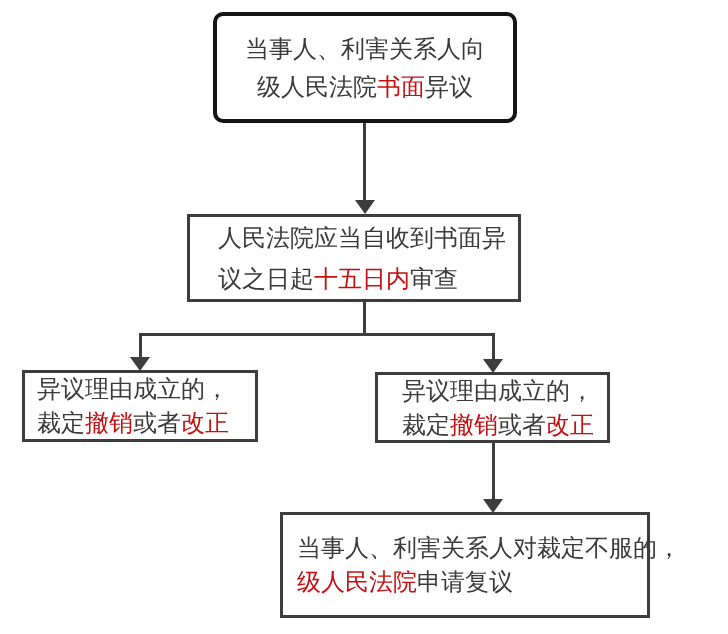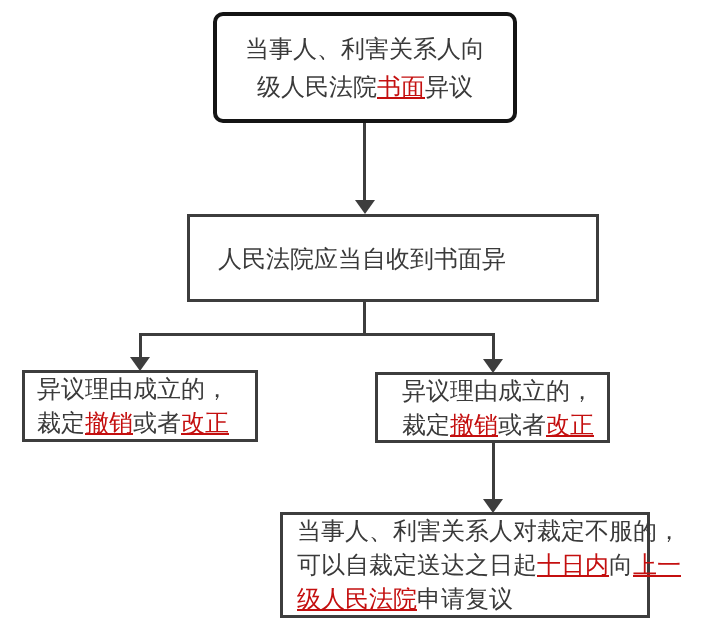--- a/index.html
+++ b/index.html
@@ -26,31 +26,31 @@
     box-sizing: border-box;
     background: var(--bg);
     border: 3px solid var(--line);
     color: var(--ink);
     font-size: 24px;
     display: flex;
     flex-direction: column;
     justify-content: center;
   }
   .node .tline { white-space: nowrap; }
-  .node .red { color: var(--red); text-decoration: underline; }
+  .node .red { color: var(--red); }
 
   .node-top {
     left: 213px; top: 12px; width: 304px; height: 111px;
     border: 4px solid var(--black);
     border-radius: 10px;
     align-items: center;
     line-height: 38px;
   }
   .node-review {
-    left: 187px; top: 214px; width: 412px; height: 88px;
+    left: 187px; top: 214px; width: 334px; height: 88px;
     padding-left: 28px;
     line-height: 41px;
   }
   .node-ruling-left {
     left: 22px; top: 370px; width: 236px; height: 72px;
     padding-left: 12px;
     line-height: 34px;
   }
   .node-ruling-right {
     left: 375px; top: 372px; width: 235px; height: 71px;
@@ -83,20 +83,21 @@
   <div class="node node-top">
     <div class="tline"><span>当事人、利害关系人向</span></div>
     <div class="tline"><span>级人民法院</span><span class="red">书面</span><span>异议</span></div>
   </div>
 
   <div class="cline" style="left:363px; top:123px; width:3px; height:78px;"></div>
   <div class="arrowhead" style="left:355px; top:200px;"></div>
 
   <div class="node node-review">
     <div class="tline"><span>人民法院应当自收到书面异</span></div>
+    <div class="tline"><span>议之日起</span><span class="red">十五日内</span><span>审查</span></div>
   </div>
 
   <div class="cline" style="left:363px; top:302px; width:3px; height:33px;"></div>
   <div class="cline" style="left:139px; top:333px; width:356px; height:3px;"></div>
   <div class="cline" style="left:139px; top:333px; width:3px; height:24px;"></div>
   <div class="arrowhead" style="left:130px; top:357px;"></div>
   <div class="cline" style="left:492px; top:333px; width:3px; height:26px;"></div>
   <div class="arrowhead" style="left:483px; top:359px;"></div>
 
   <div class="node node-ruling-left">
@@ -107,17 +108,16 @@
   <div class="node node-ruling-right">
     <div class="tline"><span>异议理由成立的，</span></div>
     <div class="tline"><span>裁定</span><span class="red">撤销</span><span>或者</span><span class="red">改正</span></div>
   </div>
 
   <div class="cline" style="left:492px; top:443px; width:3px; height:56px;"></div>
   <div class="arrowhead" style="left:483px; top:499px;"></div>
 
   <div class="node node-appeal">
     <div class="tline"><span>当事人、利害关系人对裁定不服的，</span></div>
-    <div class="tline"><span>可以自裁定送达之日起</span><span class="red">十日内</span><span>向</span><span class="red">上一</span></div>
     <div class="tline"><span class="red">级人民法院</span><span>申请复议</span></div>
   </div>
 
 </div>
 
 </body></html>

